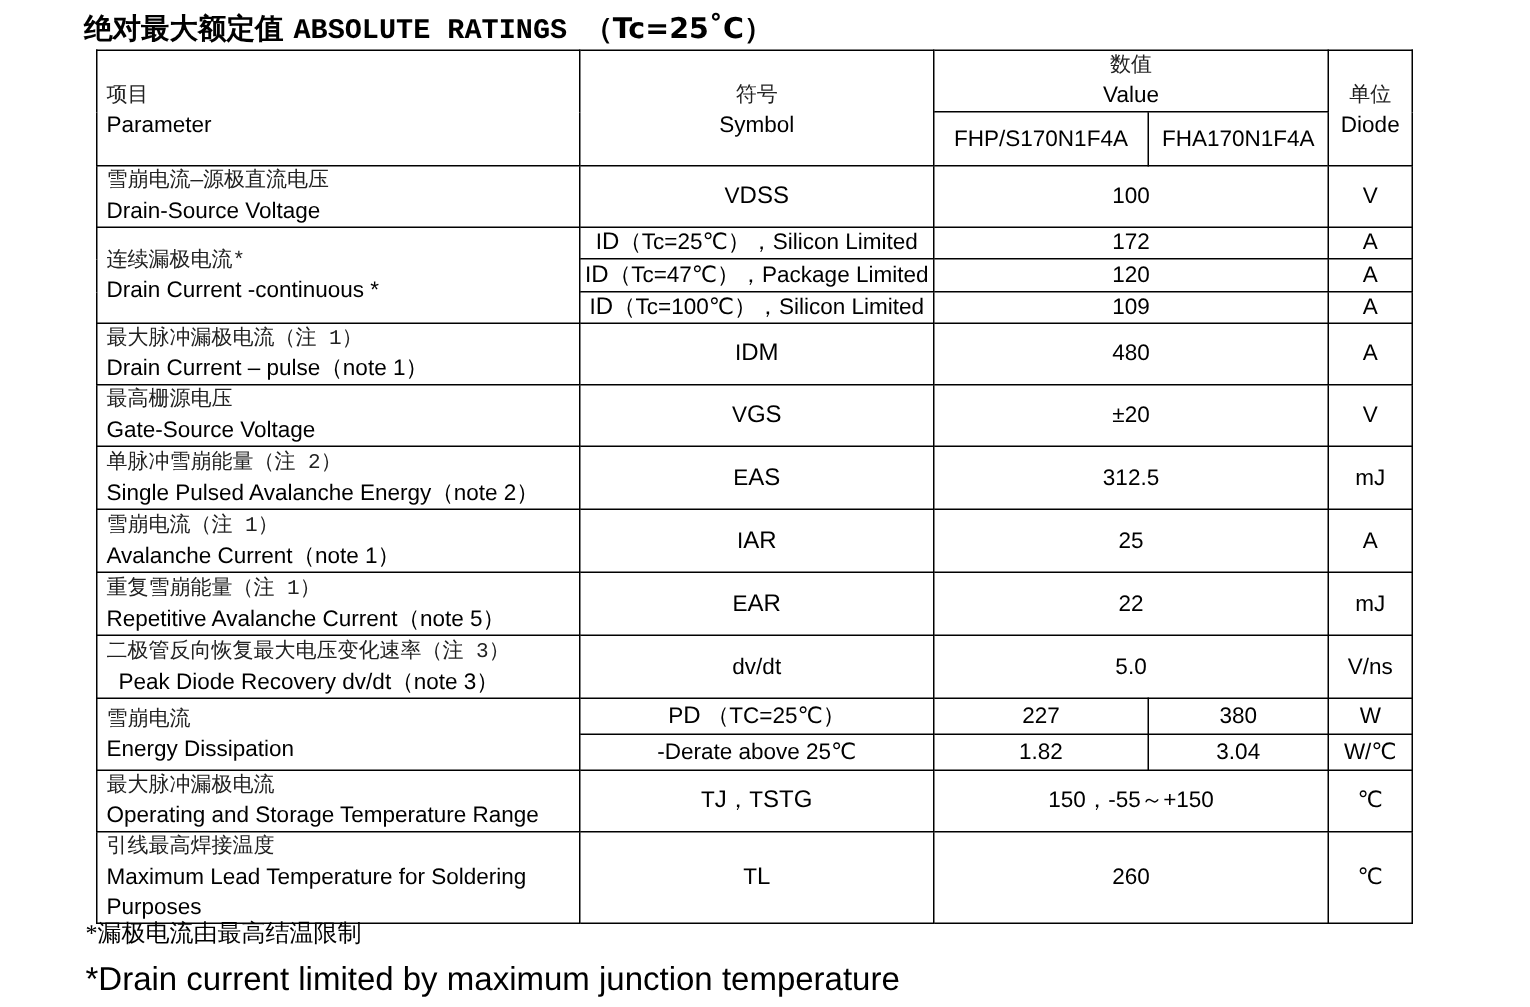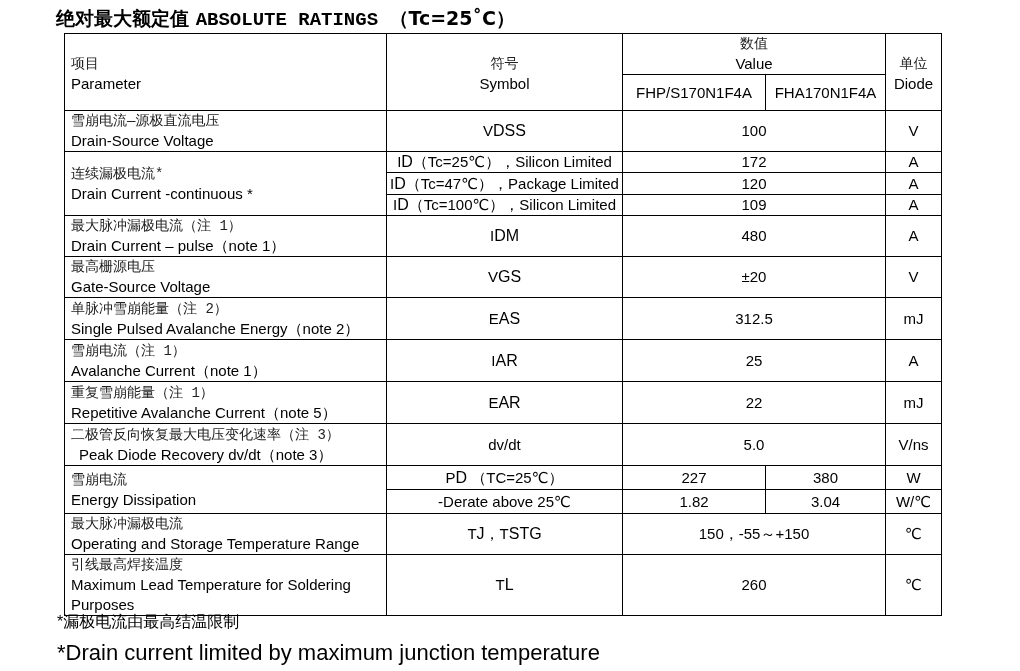--- a/index.html
+++ b/index.html
@@ -11,21 +11,21 @@
     table.ratings { position: absolute; left: 64px; top: 33px; border-collapse: collapse;
                     table-layout: fixed; width: 877px; font-size: 15px; }
     table.ratings td { border: 1.5px solid #000; padding: 0; line-height: 20px; vertical-align: middle; }
     td.param { padding-left: 6px !important; text-align: left; white-space: nowrap; }
     td.c { text-align: center; white-space: nowrap; }
     .cn { display: block; font-family: Liberation Mono, monospace; font-size: 14px; color: #222; }
     .en { display: block; }
     .bold { font-weight: normal; }
     .sub { font-size: 16px; }
     .foot { position: absolute; left: 57px; font-size: 22px; white-space: nowrap; }
-    .foot.cn-line { top: 612px; font-family: Liberation Sans, sans-serif; font-size: 16px; }
+    .foot.cn-line { top: 612px; font-family: Liberation Serif, serif; font-size: 16px; }
     .foot.en-line { top: 640px; }
   </style>
 </head>
 <body>
 
 <div class="title">
   <span>绝对最大额定值</span>
   <span class="mono"> <span>ABSOLUTE RATINGS</span> </span><span>（Tc=25˚C）</span>
 </div>
 

